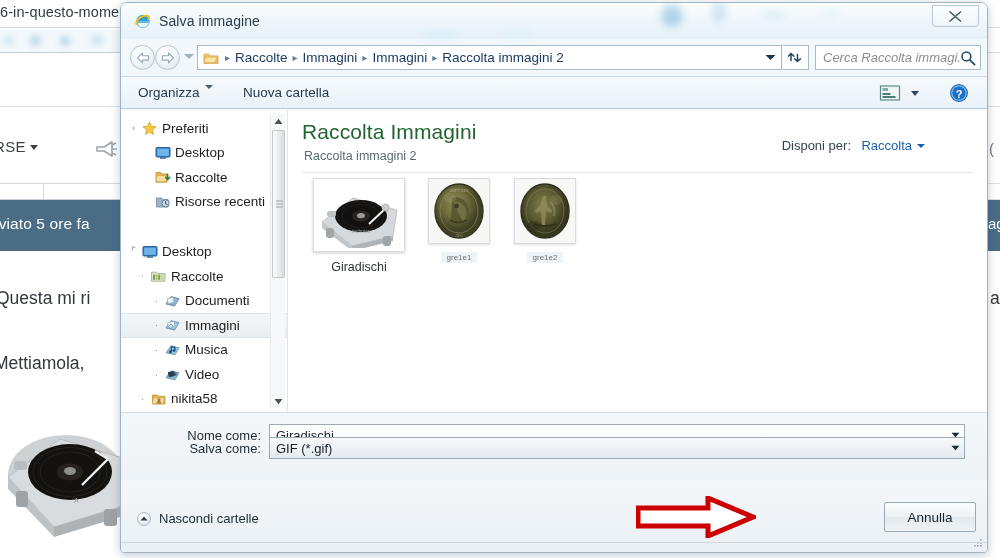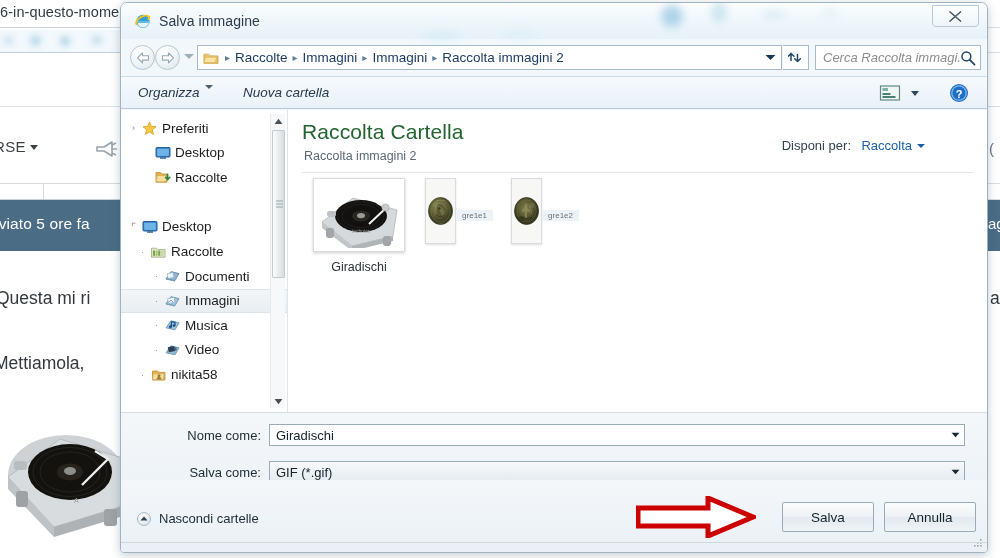--- a/index.html
+++ b/index.html
@@ -153,21 +153,21 @@
   .search-ph { font-size:13px; font-style:italic; color:#8d8d8d; white-space:nowrap; flex:1; overflow:hidden; }
 
   
   .cmdbar {
     position:relative; height:33px;
     background: linear-gradient(180deg,#f6fafd 0%, #e9f1f8 100%);
     border-top:1px solid #cbdae5; border-bottom:1px solid #b9cbd9;
   }
   .cmd-item {
     position:absolute; top:8px; font-size:13.5px; color:#253b4e; cursor:pointer;
-    display:flex; gap:5px;font-style:italic;
+    display:flex; gap:5px;
   }
   .cmd-organizza { left:17px; }
   .cmd-nuova { left:122px; }
   .cmd-caret { width:0;height:0;border-left:4px solid transparent;border-right:4px solid transparent;border-top:4px solid #4a6070; }
   .view-btn { position:absolute; right:86px; top:7px; width:22px; height:18px; cursor:pointer; }
   .view-caret { position:absolute; right:68px; top:14px; width:0;height:0;
     border-left:4.5px solid transparent;border-right:4.5px solid transparent;border-top:5px solid #33495c; cursor:pointer; }
   .help-btn { position:absolute; right:18px; top:6px; width:20px; height:20px; cursor:pointer; }
 
   
@@ -227,30 +227,30 @@
   .thumb-frame {
     width:92px; height:74px; background:#ffffff; border:1px solid #dcdcdc;
     box-shadow:0 1px 2px rgba(0,0,0,.13);
     display:flex; align-items:center; justify-content:center; overflow:hidden;
   }
   .tile.sel .thumb-frame { box-shadow:0 1px 3px rgba(0,0,0,.2); }
   .tile-label { margin-top:8px; font-size:12.5px; color:#2b3338; text-align:center; }
   .tile-label.small { font-size:8px; color:#6f6f6f; background:#eef3f7; padding:1px 6px; }
 
   .coin-frame { width:62px; height:66px; border:1px solid #d8dcdf; background:#f7f7f5; box-shadow:0 1px 2px rgba(0,0,0,.13); overflow:hidden; display:flex;align-items:center;justify-content:center;}
-  .coin-wrap { width:68px; display:flex; flex-direction:row; align-items:center; }
+  .coin-wrap { width:68px; display:flex; flex-direction:column; align-items:center; }
 
   
   .formarea {
     position:absolute; left:0; top:409px; right:0; height:68px;
     background: linear-gradient(180deg,#f4f7fa 0%, #eef3f7 100%);
     border-top:1px solid #d5dee5;
   }
   .frow { position:absolute; left:0; right:0; height:22px; display:flex; align-items:center; }
-  .frow1 { top:11px; } .frow2 { top:48px; }
+  .frow1 { top:11px; } .frow2 { top:24px; }
   .flabel { width:148px; flex:0 0 148px; text-align:right; padding-right:8px; font-size:13px; color:#1d2b35; }
   .fcontrol {
     flex:1; margin-right:22px; height:22px; display:flex; align-items:center;
     border:1px solid #9aabb8; padding:0 0 0 6px; font-size:13px; color:#14202a;
   }
   .fcontrol.input { background:#ffffff; }
   .fcontrol.select { background:linear-gradient(180deg,#f7f9fb 0%, #e4eaef 100%); }
   .fcaret {
     margin-left:auto; width:17px; height:20px; display:flex; align-items:center; justify-content:center;
     cursor:pointer;
@@ -487,20 +487,31 @@
           <span class="ticon">
             <svg width="16" height="14" viewBox="0 0 16 14">
                 <path d="M1 2.5h4.6l1.2 1.5H12v8.2H1Z" fill="#e8b34f" stroke="#bf8f2e" stroke-width=".8"></path>
                 <path d="M2 5.5h10l-1.2 6.2H1Z" fill="#f7de9e" stroke="#cfa755" stroke-width=".7"></path>
                 <path d="M12.6 4.2v4.6 M12.6 9.6 L10.6 7.3 M12.6 9.6 L14.8 7.3" stroke="#2f7f3d" stroke-width="1.6" fill="none" stroke-linecap="round"></path>
               </svg>
           </span>
           <span class="tlabel">Raccolte</span>
         </div>
 
+        <div class="tree-row" style="padding-left:19px;">
+          <span class="tw"></span>
+          <span class="ticon">
+            <svg width="16" height="14" viewBox="0 0 16 14">
+                <path d="M1.5 3h5l1.2 1.4H13v7.6H1.5Z" fill="#9fb4c4" stroke="#6e8599" stroke-width=".8"></path>
+                <circle cx="10.6" cy="8.4" r="3.6" fill="#cfe0ec" stroke="#5c7a93" stroke-width="1"></circle>
+                <path d="M10.6 6.3v2.3l1.6 1" stroke="#3d5e78" stroke-width="1.1" fill="none" stroke-linecap="round"></path>
+              </svg>
+          </span>
+          <span class="tlabel">Risorse recenti</span>
+        </div>
 
         <div style="height:25px;"></div>
 
         <div class="tree-row" style="padding-left:6px;">
           <span class="tw">
               <i style="font-size:11px;">⌜</i>
             </span>
           <span class="ticon">
             <svg width="16" height="14" viewBox="0 0 16 14">
                 <rect x="1" y="1.5" width="14" height="9.5" rx="1" fill="#2e7cc4" stroke="#2a5f93" stroke-width="1"></rect>
@@ -616,21 +627,21 @@
           <div class="sb-arrow sb-dn">
             <svg width="9" height="7" viewBox="0 0 9 7">
                 <path d="M4.5 6.2 L0.6 1 L8.4 1 Z" fill="#4a5257"></path>
               </svg>
           </div>
         </div>
       </div>
 
       <div class="content">
         <div class="lib-head">
-          <div class="lib-title">Raccolta Cartella</div>
+          <div class="lib-title">Raccolta Immagini</div>
           <div class="lib-sub">Raccolta immagini 2</div>
           <div class="disponi-label">Disponi per:</div>
           <div class="disponi-val">
             <span>Raccolta</span>
             <span style="width:0;height:0;border-left:4px solid transparent;border-right:4px solid transparent;border-top:4px solid #1a5fa8;"></span>
           </div>
           <div class="lib-rule"></div>
         </div>
 
         <div class="tiles">
@@ -739,23 +750,20 @@
     <div class="footer">
       <div class="hide-folders">
         <span class="hf-circle">
           <svg width="8" height="5" viewBox="0 0 8 5">
               <path d="M4 0.6 L7.6 4.4 L0.4 4.4 Z" fill="#2e4250"></path>
             </svg>
         </span>
         <span>Nascondi cartelle</span>
       </div>
 
-      <div class="dlg-btn btn-salva">
-        <span>Salva</span>
-      </div>
       <div class="dlg-btn btn-annulla">
         <span>Annulla</span>
       </div>
 
       <svg class="grip" viewBox="0 0 12 12">
         <g fill="#9aa5ac">
           <rect x="9" y="2" width="1.6" height="1.6"></rect>
           <rect x="6" y="5" width="1.6" height="1.6"></rect>
             <rect x="9" y="5" width="1.6" height="1.6"></rect>
           <rect x="3" y="8" width="1.6" height="1.6"></rect>

